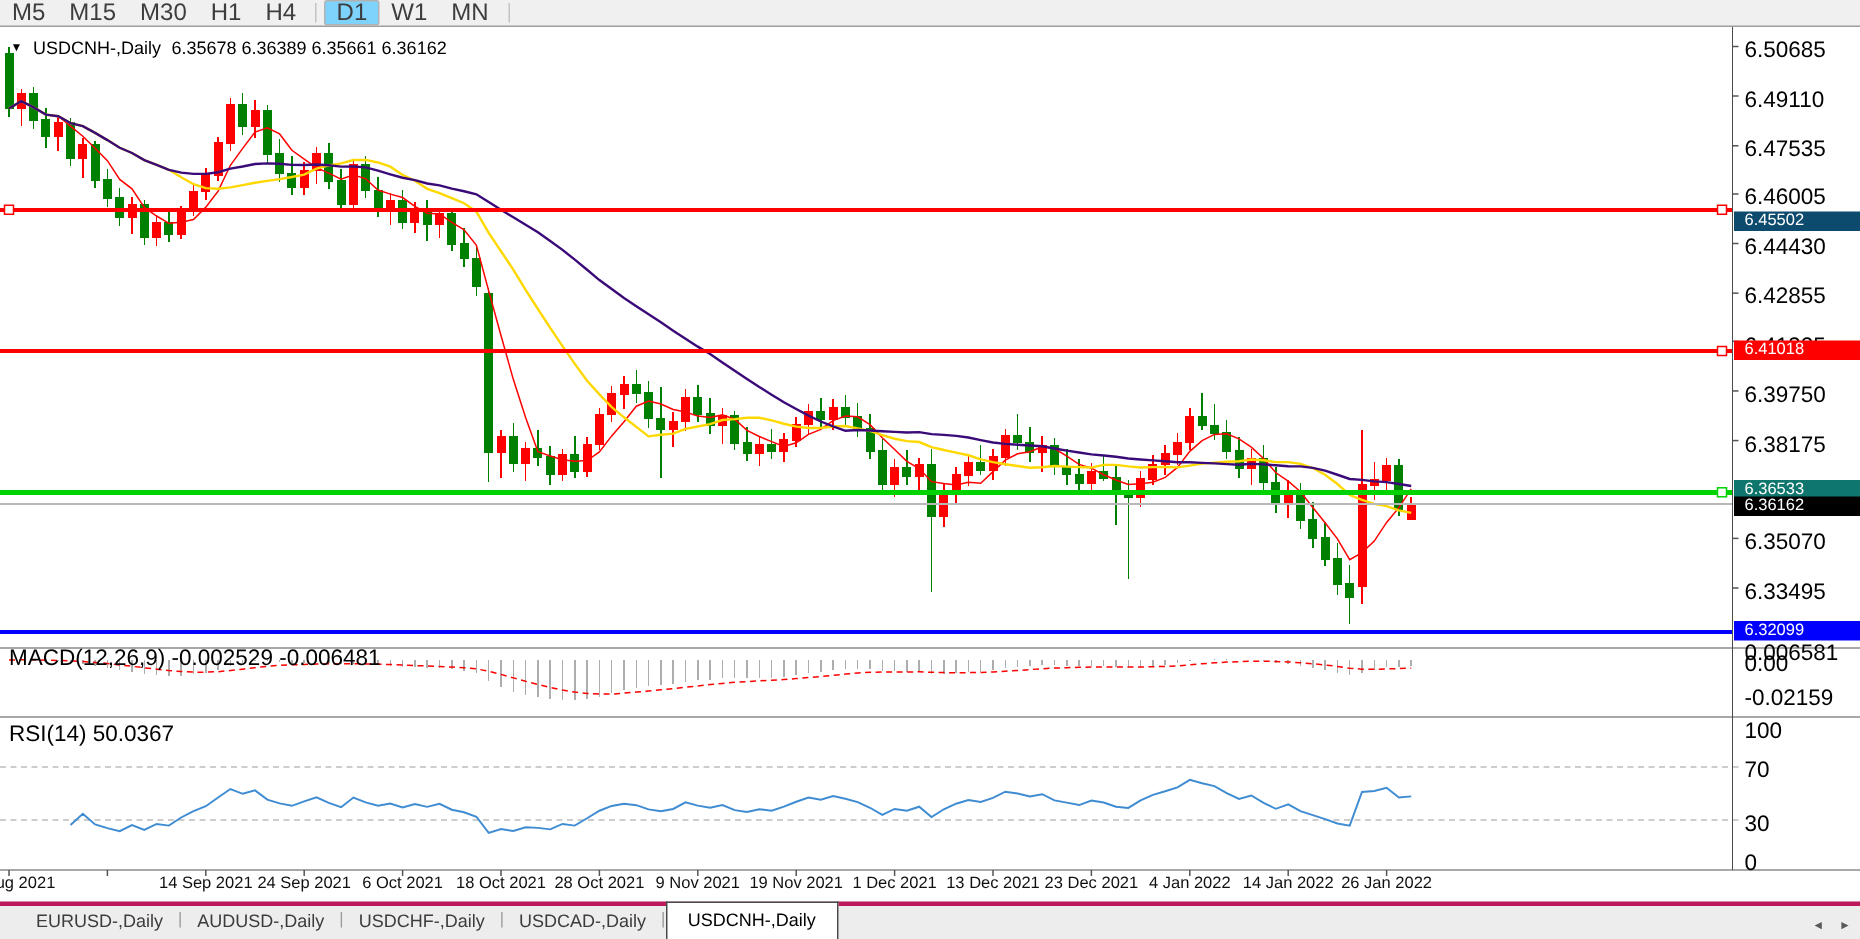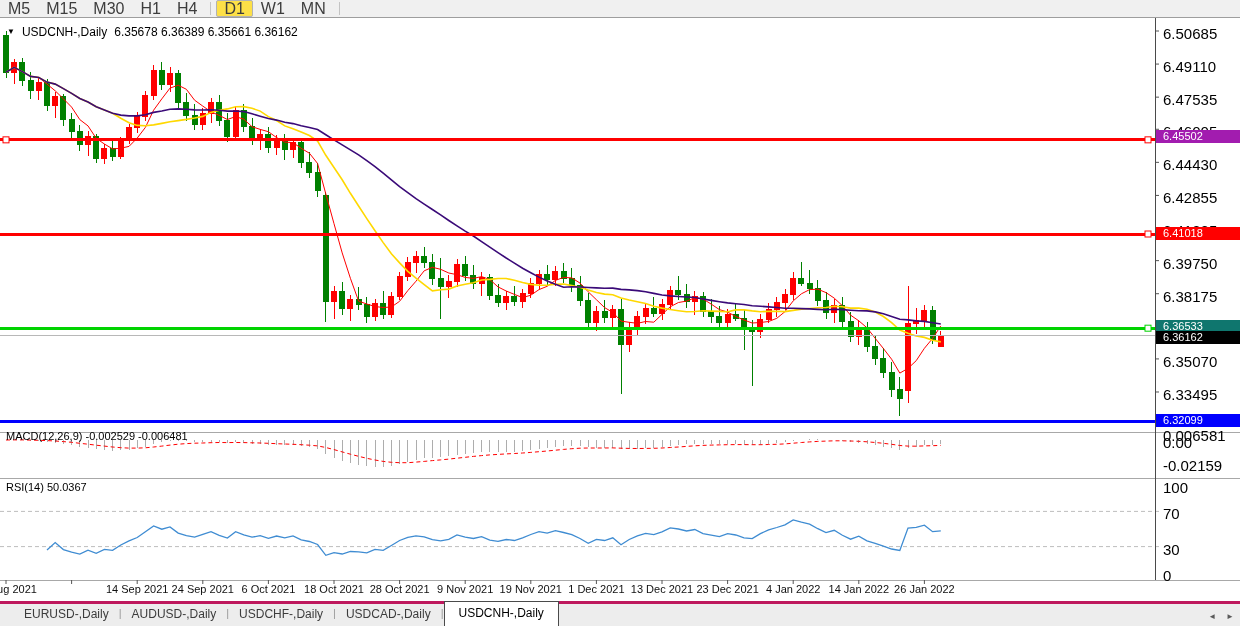--- a/index.html
+++ b/index.html
@@ -3,29 +3,29 @@
 <meta charset="utf-8">
 <style>
   html,body{margin:0;padding:0}
   body{width:1240px;height:626px;overflow:hidden;background:#fff;
        font-family:"Liberation Sans",sans-serif;-webkit-font-smoothing:antialiased}
   
   .toolbar{height:17px;background:#f0f0f0;border-bottom:1px solid #9e9e9e;
            display:flex;align-items:center;padding-left:0}
   .tfbtn{font-size:16px;color:#3d3d3d;padding:0 7px;height:15px;line-height:15px;
          border:1px solid transparent;border-radius:2px}
-  .tfbtn.active{background:#fde047;border:1px solid #b2b2b2}
+  .tfbtn.active{background:#7dd3fc;border:1px solid #b2b2b2}
   .tfsep{width:1px;height:13px;background:#c3c3c3;margin:0 5px}
   
   .chart-area{position:relative;height:583px;background:#fff}
   .chart-area svg{position:absolute;left:0;top:0}
   .title-line{position:absolute;left:7px;top:7px;font-size:12px;color:#000;
               display:flex;align-items:center;gap:7px;white-space:nowrap}
   .dd-icon{font-size:8px;color:#000;transform:translateY(-1px)}
-  .ind-label{position:absolute;left:6px;font-size:11px;color:#000;white-space:nowrap}
+  .ind-label{position:absolute;left:6px;font-size:15px;color:#000;white-space:nowrap}
   #macd-label{top:412px}
   #rsi-label{top:463px}
   .ptick,.atick{position:absolute;left:1163px;font-size:15px;color:#000;white-space:nowrap}
   .ptag{position:absolute;left:1156px;width:84px;height:13px;font-size:11px;
         line-height:13px;padding-left:7px;color:#fff;box-sizing:border-box}
   .dlabel{position:absolute;top:565px;width:88px;margin-left:-44px;text-align:center;
           font-size:11px;color:#101010;white-space:nowrap}
   
   .tabbar{height:25px;background:#ededed;border-top:3px solid #be185d;
           display:flex;align-items:flex-end;position:relative;box-sizing:border-box}
@@ -468,21 +468,21 @@
       <span class="ptick" style="top: 105.28px;">6.46005</span>
       <span class="ptick" style="top: 138.355px;">6.44430</span>
       <span class="ptick" style="top: 171.43px;">6.42855</span>
       <span class="ptick" style="top: 203.56px;">6.41325</span>
       <span class="ptick" style="top: 236.635px;">6.39750</span>
       <span class="ptick" style="top: 269.71px;">6.38175</span>
       <span class="ptick" style="top: 334.915px;">6.35070</span>
       <span class="ptick" style="top: 367.99px;">6.33495</span>
     </div>
   <div id="priceTags">
-      <div class="ptag" style="background: #a21caf; color: rgb(255, 255, 255); top: 112px;">6.45502</div>
+      <div class="ptag" style="background: #0c4a6e; color: rgb(255, 255, 255); top: 123px;">6.45502</div>
       <div class="ptag" style="background: rgb(255, 0, 0); color: rgb(255, 255, 255); top: 209.007px;">6.41018</div>
       <div class="ptag" style="background: #0f766e; color: rgb(255, 255, 255); top: 302.192px;">6.36533</div>
       <div class="ptag" style="background: rgb(0, 0, 0); color: rgb(255, 255, 255); top: 312.983px;">6.36162</div>
       <div class="ptag" style="background: rgb(0, 0, 255); color: rgb(255, 255, 255); top: 396.306px;">6.32099</div>
     </div>
   <div id="macdTicks">
       <span class="atick" style="top: 408.991px;">0.006581</span>
       <span class="atick" style="top: 416px;">0.00</span>
       <span class="atick" style="top: 438.993px;">-0.02159</span>
     </div>

